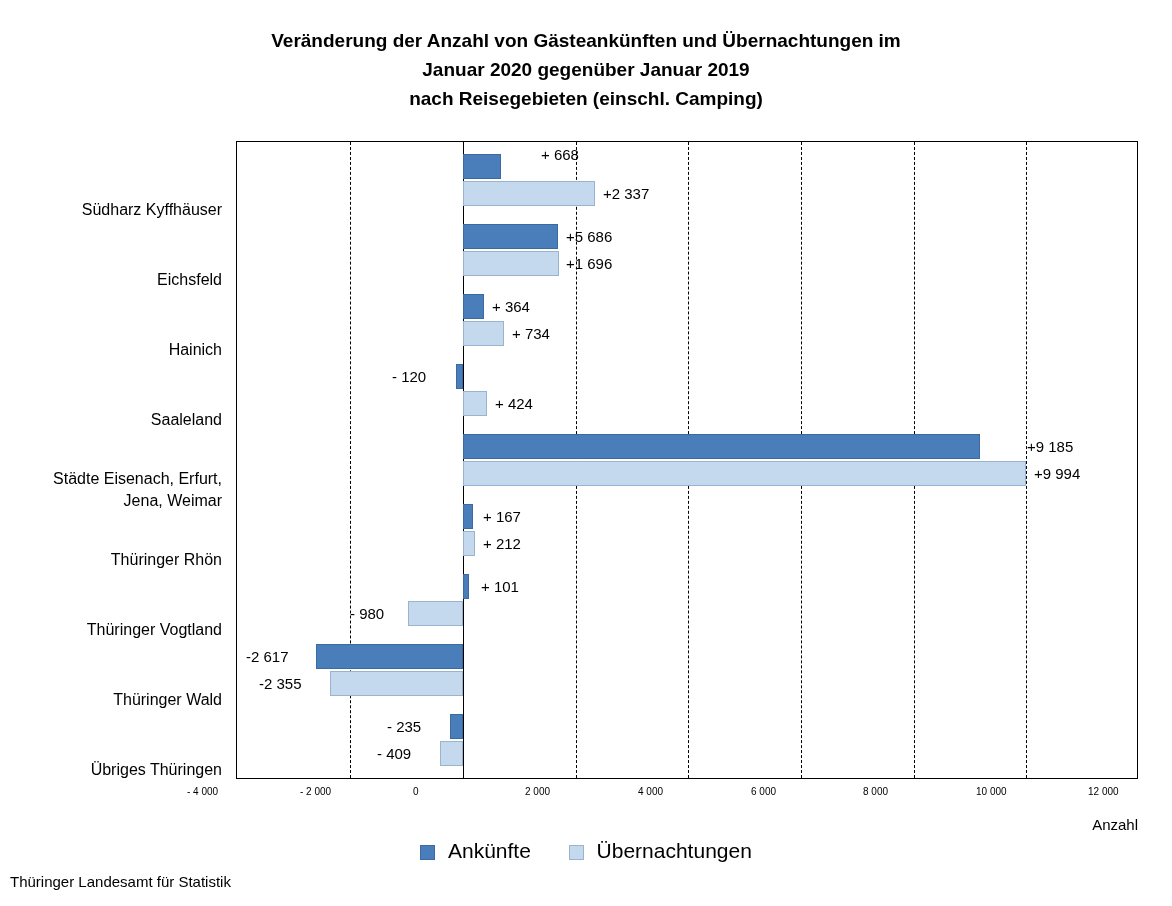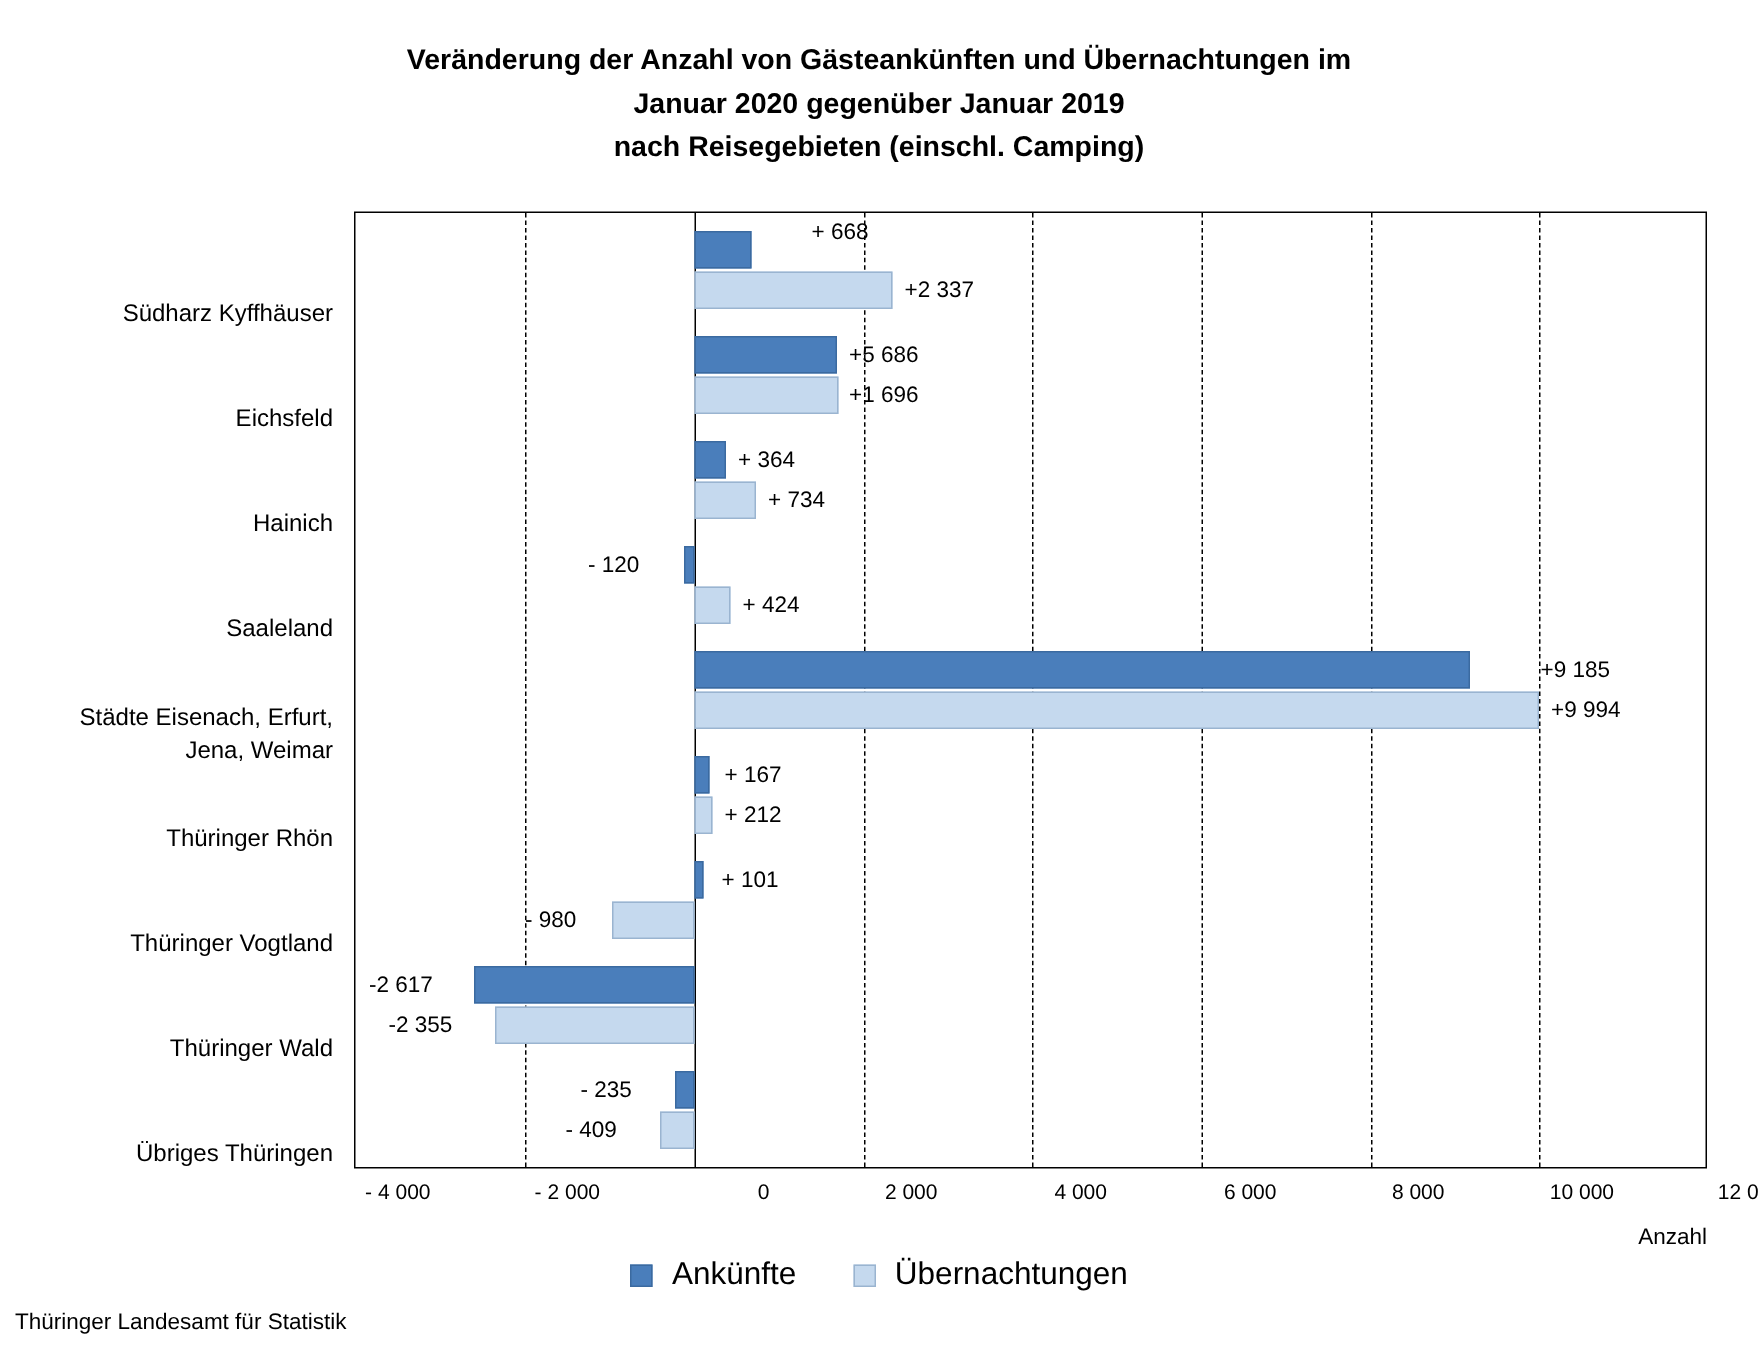--- a/index.html
+++ b/index.html
@@ -101,22 +101,22 @@
   
   #x-axis-labels {
     position: absolute;
     left: 0;
     top: 786px;
     width: 1172px;
     height: 24px;
   }
   .xtick {
     position: absolute;
-    font-size: 14px;
-    text-align: right;
+    font-size: 10px;
+    text-align: left;
     white-space: nowrap;
   }
   #x-axis-title {
     position: absolute;
     right: 34px;
     top: 816px;
     font-size: 15px;
   }
 
   

